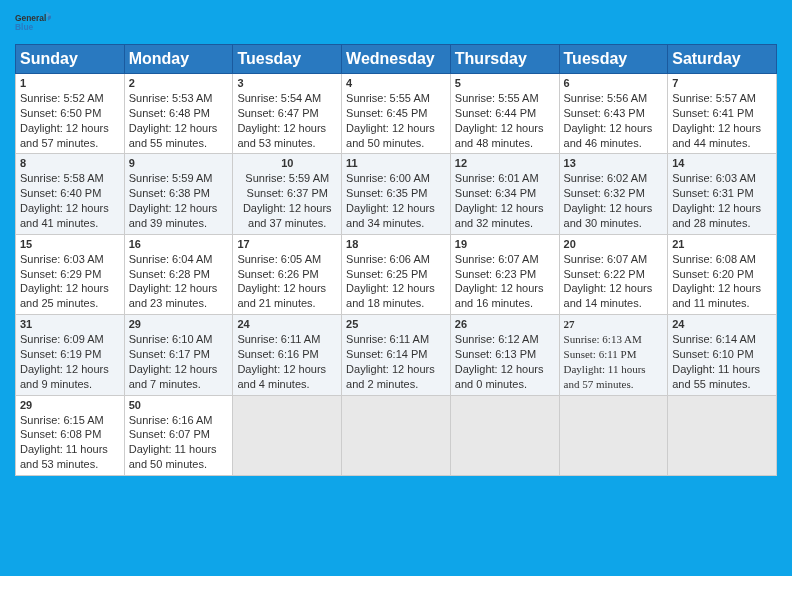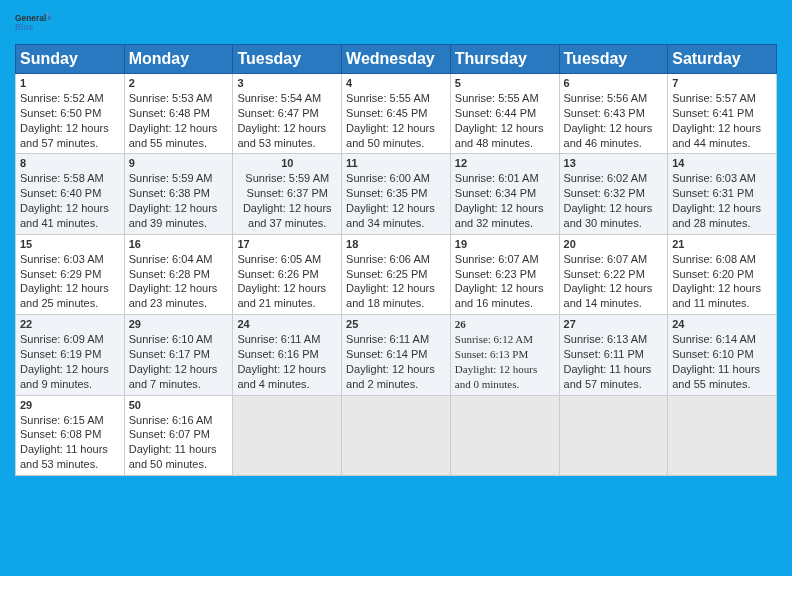--- a/index.html
+++ b/index.html
@@ -204,40 +204,40 @@
             <span class="day-num">20</span>
             <div class="day-info">Sunrise: 6:07 AM<br>Sunset: 6:22 PM<br>Daylight: 12 hours<br>and 14 minutes.</div>
           </td>
           <td>
             <span class="day-num">21</span>
             <div class="day-info">Sunrise: 6:08 AM<br>Sunset: 6:20 PM<br>Daylight: 12 hours<br>and 11 minutes.</div>
           </td>
         </tr>
         <tr>
           <td style="background: rgb(240, 244, 248);">
-            <span class="day-num">22</span>
+            <span class="day-num">31</span>
             <div class="day-info">Sunrise: 6:09 AM<br>Sunset: 6:19 PM<br>Daylight: 12 hours<br>and 9 minutes.</div>
           </td>
           <td style="background: rgb(240, 244, 248);">
             <span class="day-num">29</span>
             <div class="day-info">Sunrise: 6:10 AM<br>Sunset: 6:17 PM<br>Daylight: 12 hours<br>and 7 minutes.</div>
           </td>
           <td style="background: rgb(240, 244, 248);">
             <span class="day-num">24</span>
             <div class="day-info">Sunrise: 6:11 AM<br>Sunset: 6:16 PM<br>Daylight: 12 hours<br>and 4 minutes.</div>
           </td>
           <td style="background: rgb(240, 244, 248);">
             <span class="day-num">25</span>
             <div class="day-info">Sunrise: 6:11 AM<br>Sunset: 6:14 PM<br>Daylight: 12 hours<br>and 2 minutes.</div>
           </td>
-          <td style="background: rgb(240, 244, 248); font-family: Liberation Serif, serif;">
+          <td style="background: rgb(240, 244, 248);">
             <span class="day-num">26</span>
             <div class="day-info">Sunrise: 6:12 AM<br>Sunset: 6:13 PM<br>Daylight: 12 hours<br>and 0 minutes.</div>
           </td>
-          <td style="background: rgb(240, 244, 248);">
+          <td style="background: rgb(240, 244, 248); font-family: Liberation Serif, serif;">
             <span class="day-num">27</span>
             <div class="day-info">Sunrise: 6:13 AM<br>Sunset: 6:11 PM<br>Daylight: 11 hours<br>and 57 minutes.</div>
           </td>
           <td style="background: rgb(240, 244, 248);">
             <span class="day-num">24</span>
             <div class="day-info">Sunrise: 6:14 AM<br>Sunset: 6:10 PM<br>Daylight: 11 hours<br>and 55 minutes.</div>
           </td>
         </tr>
         <tr class="last-row">
           <td>

